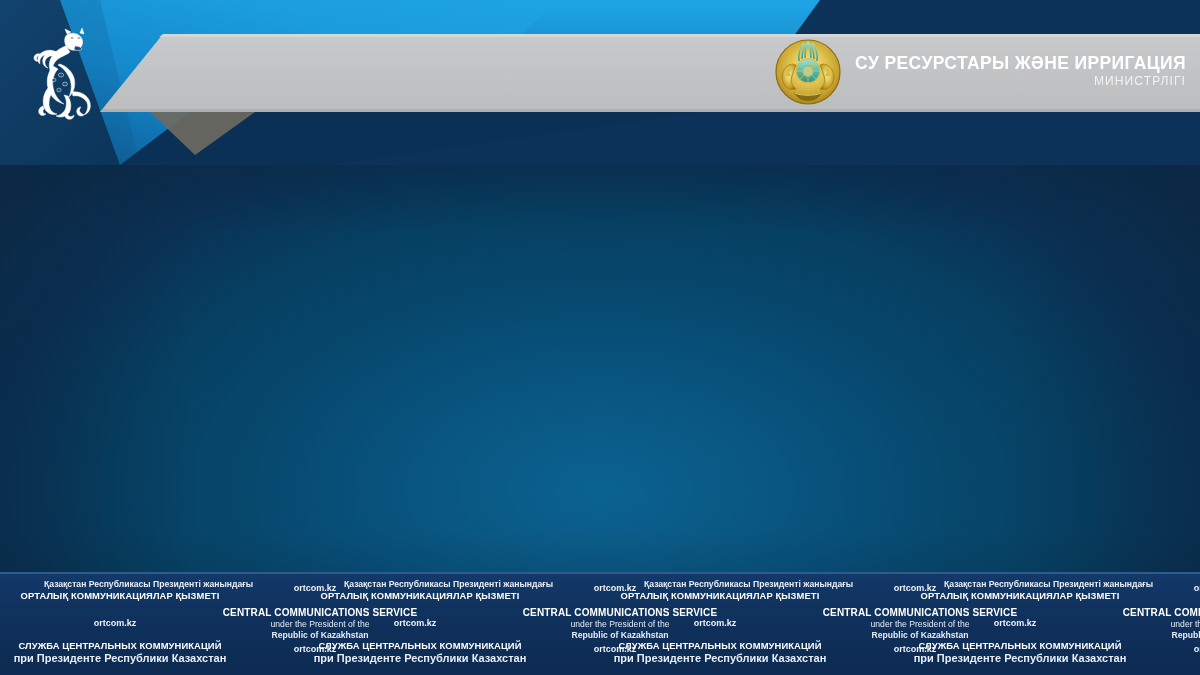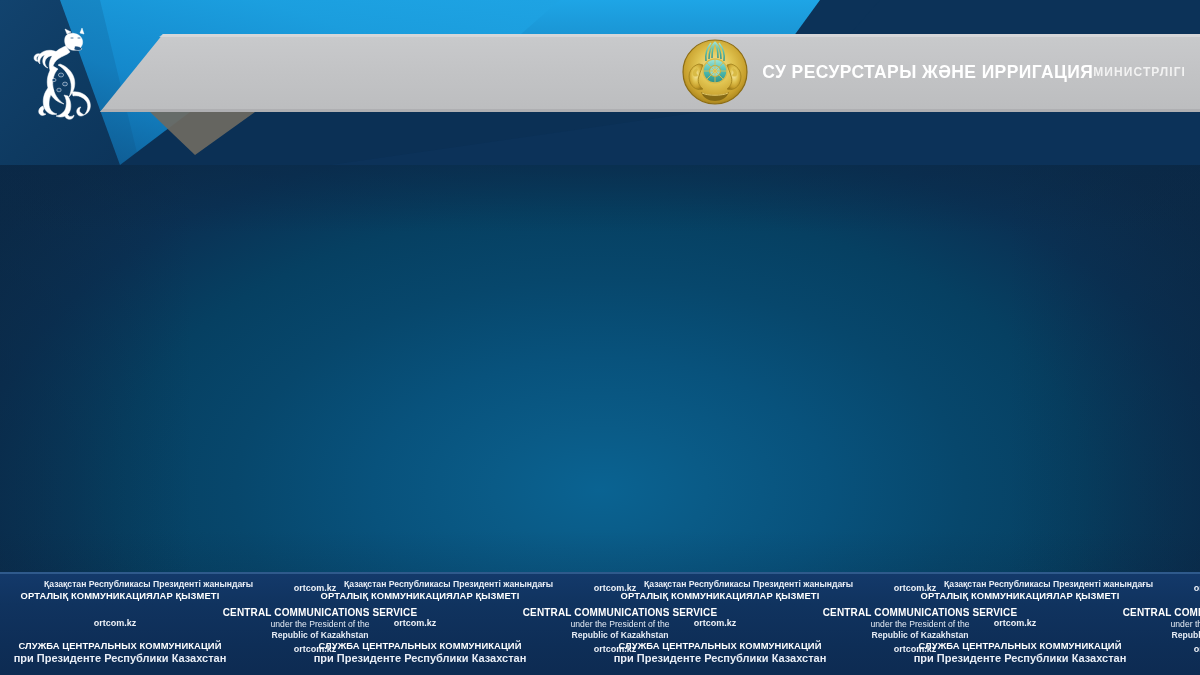--- a/index.html
+++ b/index.html
@@ -69,27 +69,27 @@
     z-index:6;
   }
 
   
   .ministry {
     position:absolute; right:14px; top:38px;
     display:flex; align-items:center; gap:13px;
     z-index:7;
   }
   .ministry-emblem { width:68px; height:68px; flex:0 0 auto; }
-  .ministry-text { display:flex; flex-direction:row; justify-content:center;text-align:right; }
+  .ministry-text { display:flex; flex-direction:column; justify-content:center;text-align:right; }
   .ministry-line1 {
     font-size:17.5px; font-weight:bold; color:#ffffff;
     letter-spacing:.4px; line-height:1.05; white-space:nowrap;
   }
   .ministry-line2 {
-    font-size:12px; font-weight:bold; color:#f2f2f2;
+    font-size:12px; font-weight:normal; color:#f2f2f2;
     letter-spacing:1.1px; line-height:1.3; margin-top:2px; white-space:nowrap;
   }
 
   
   .title-wrap {
     position:absolute; left:0; top:288px; width:1200px;
     text-align:center; z-index:5;
   }
   .main-title {
     display:inline-block;

